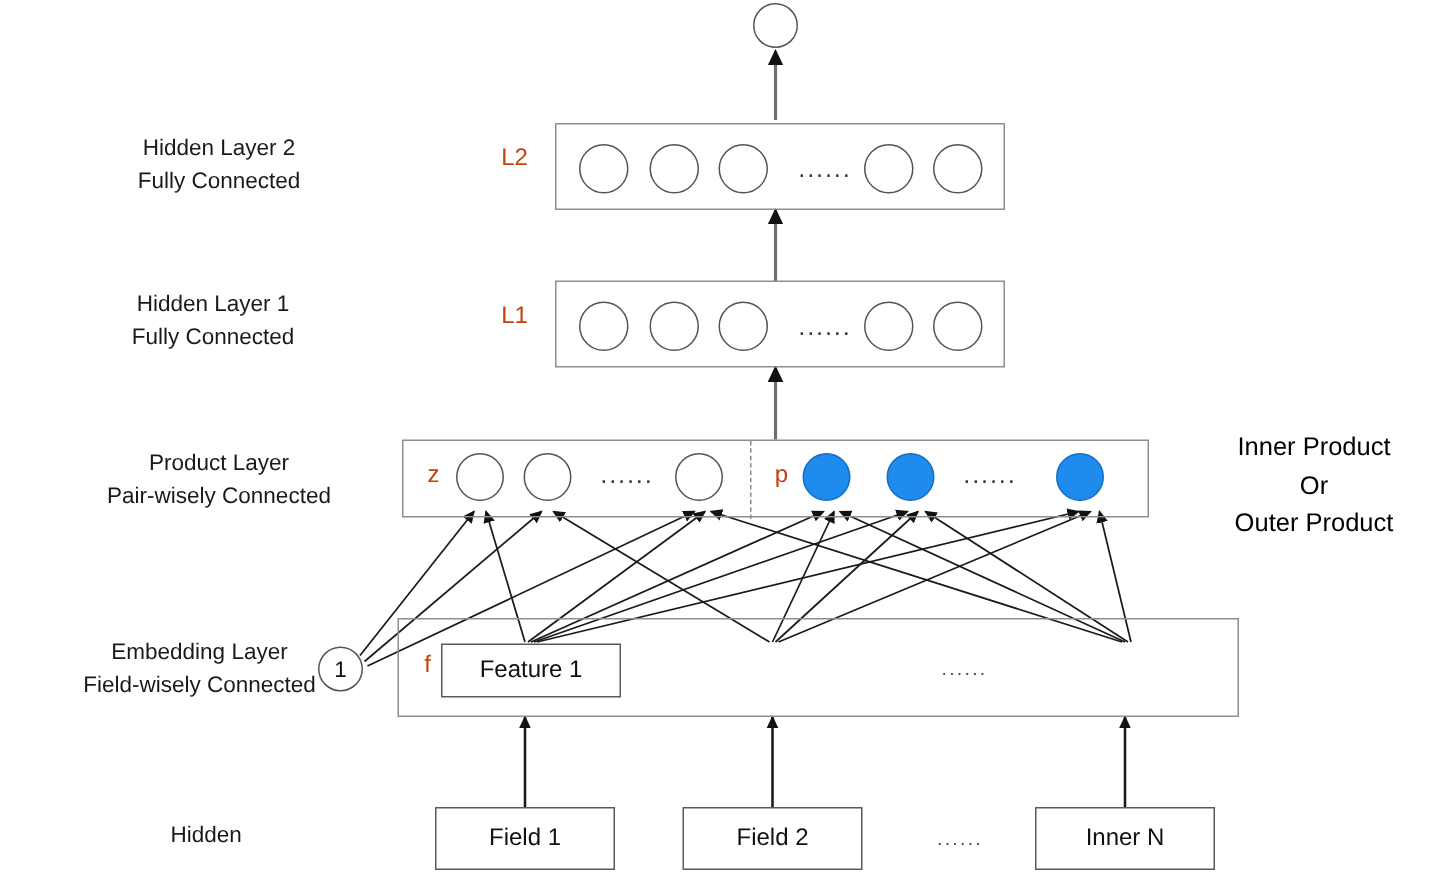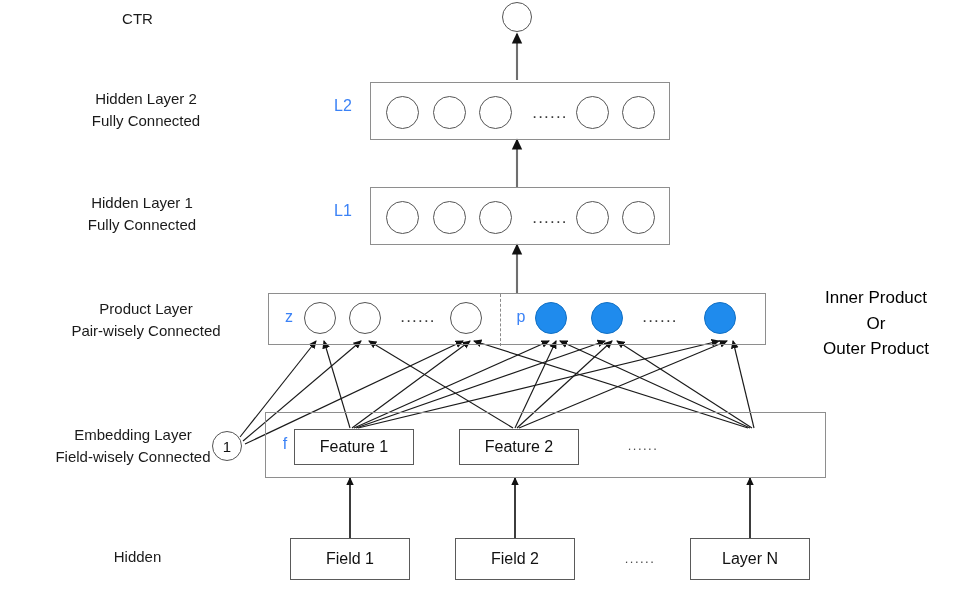--- a/index.html
+++ b/index.html
@@ -43,21 +43,21 @@
   }
   .band {
     position: absolute;
     box-sizing: border-box;
     border: 1.4px solid #8e8e8e;
     background: transparent;
   }
   .band-tag {
     position: absolute;
     font-size: 16px;
-    color: #3b82f6;
+    color: #c2410c;
     text-align: center;
   }
   .node {
     position: absolute;
     box-sizing: border-box;
     border: 1.4px solid #555555;
     border-radius: 50%;
     background: #ffffff;
   }
   .node.filled {
@@ -144,21 +144,20 @@
     <line x1="748" y1="428" x2="474" y2="341" stroke="#1a1a1a" stroke-width="1.15" marker-end="url(#ah)"></line>
     <line x1="750" y1="428" x2="560" y2="341" stroke="#1a1a1a" stroke-width="1.15" marker-end="url(#ah)"></line>
     <line x1="752" y1="428" x2="617" y2="341" stroke="#1a1a1a" stroke-width="1.15" marker-end="url(#ah)"></line>
     <line x1="754" y1="428" x2="733" y2="341" stroke="#1a1a1a" stroke-width="1.15" marker-end="url(#ah)"></line>
 
     <line x1="350" y1="538" x2="350" y2="478" stroke="#1a1a1a" stroke-width="1.7" marker-end="url(#ah)"></line>
     <line x1="515" y1="538" x2="515" y2="478" stroke="#1a1a1a" stroke-width="1.7" marker-end="url(#ah)"></line>
     <line x1="750" y1="538" x2="750" y2="478" stroke="#1a1a1a" stroke-width="1.7" marker-end="url(#ah)"></line>
   </svg>
 
-  <div class="layer-label" style="left:60px; top:8px; width:155px;">CTR</div>
 
   <div class="layer-label" style="left:36px; top:88px; width:220px;">Hidden Layer 2
 Fully Connected</div>
 
   <div class="layer-label" style="left:32px; top:192px; width:220px;">Hidden Layer 1
 Fully Connected</div>
 
   <div class="layer-label" style="left:8px; top:424px; width:250px;">Embedding Layer
 Field-wisely Connected</div>
 
@@ -208,22 +207,21 @@
     <div class="node filled" style="left:322px; top:8px; width:32px; height:32px;"></div>
     <div class="ellip" style="left:362px; top:13px; width:58px;">......</div>
     <div class="node filled" style="left:435px; top:8px; width:32px; height:32px;"></div>
   </div>
 
   <div class="one-node" style="left:212px; top:431px; width:30px; height:30px;">1</div>
 
   <div class="band" style="left:265px; top:412px; width:561px; height:66px;">
     <div class="band-tag" style="left:11px; top:22px; width:16px;">f</div>
     <div class="boxcell" style="left:28px; top:16px; width:120px; height:36px;">Feature 1</div>
-    <div class="boxcell" style="left:193px; top:16px; width:120px; height:36px;">Feature 2</div>
     <div class="ellip small" style="left:332px; top:25px; width:90px;">......</div>
   </div>
 
   <div class="boxcell" style="left:290px; top:538px; width:120px; height:42px;">Field 1</div>
   <div class="boxcell" style="left:455px; top:538px; width:120px; height:42px;">Field 2</div>
   <div class="ellip small" style="left:595px; top:551px; width:90px;">......</div>
-  <div class="boxcell" style="left:690px; top:538px; width:120px; height:42px;">Layer N</div>
+  <div class="boxcell" style="left:690px; top:538px; width:120px; height:42px;">Inner N</div>
 
 </div>
 
 </body></html>

